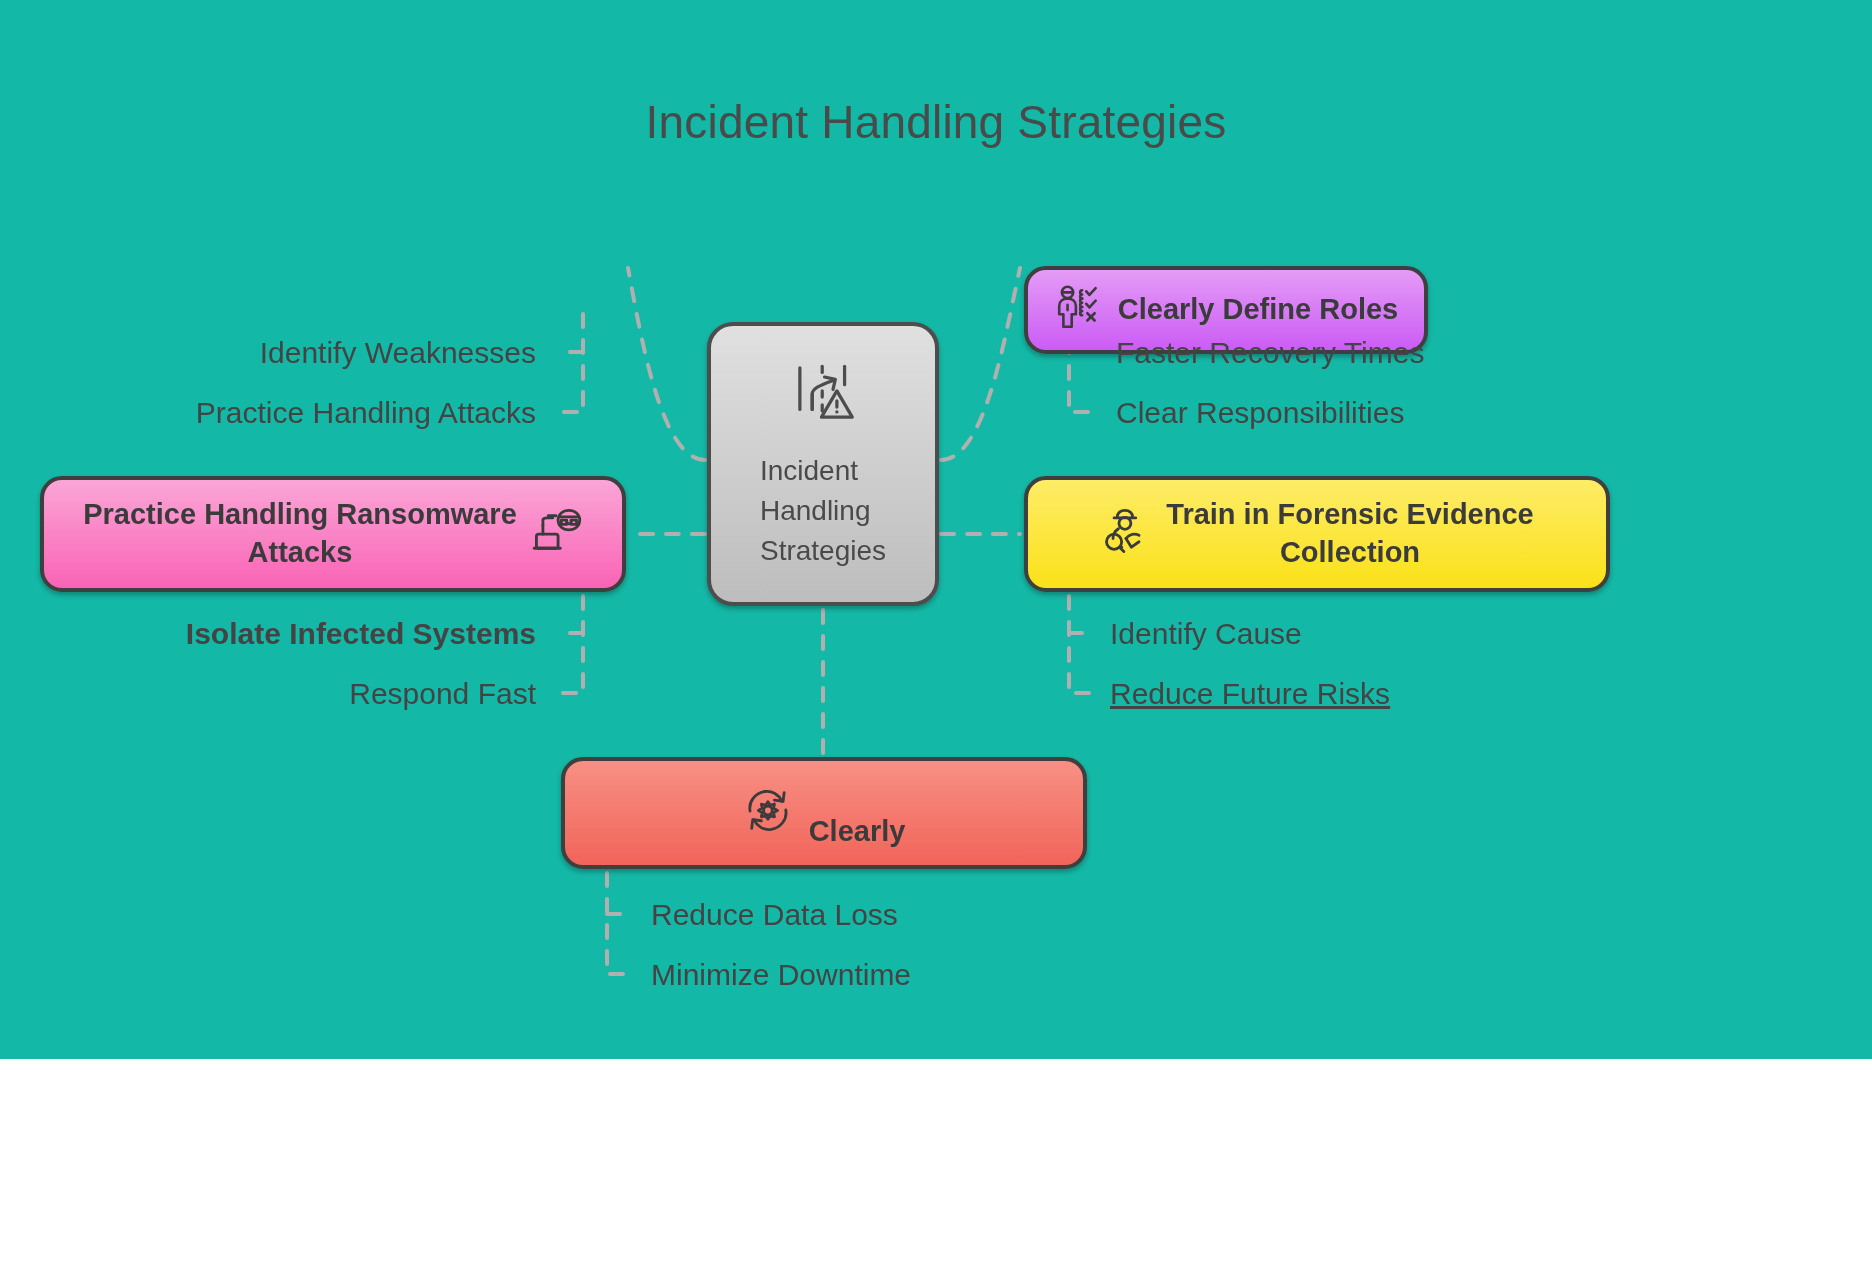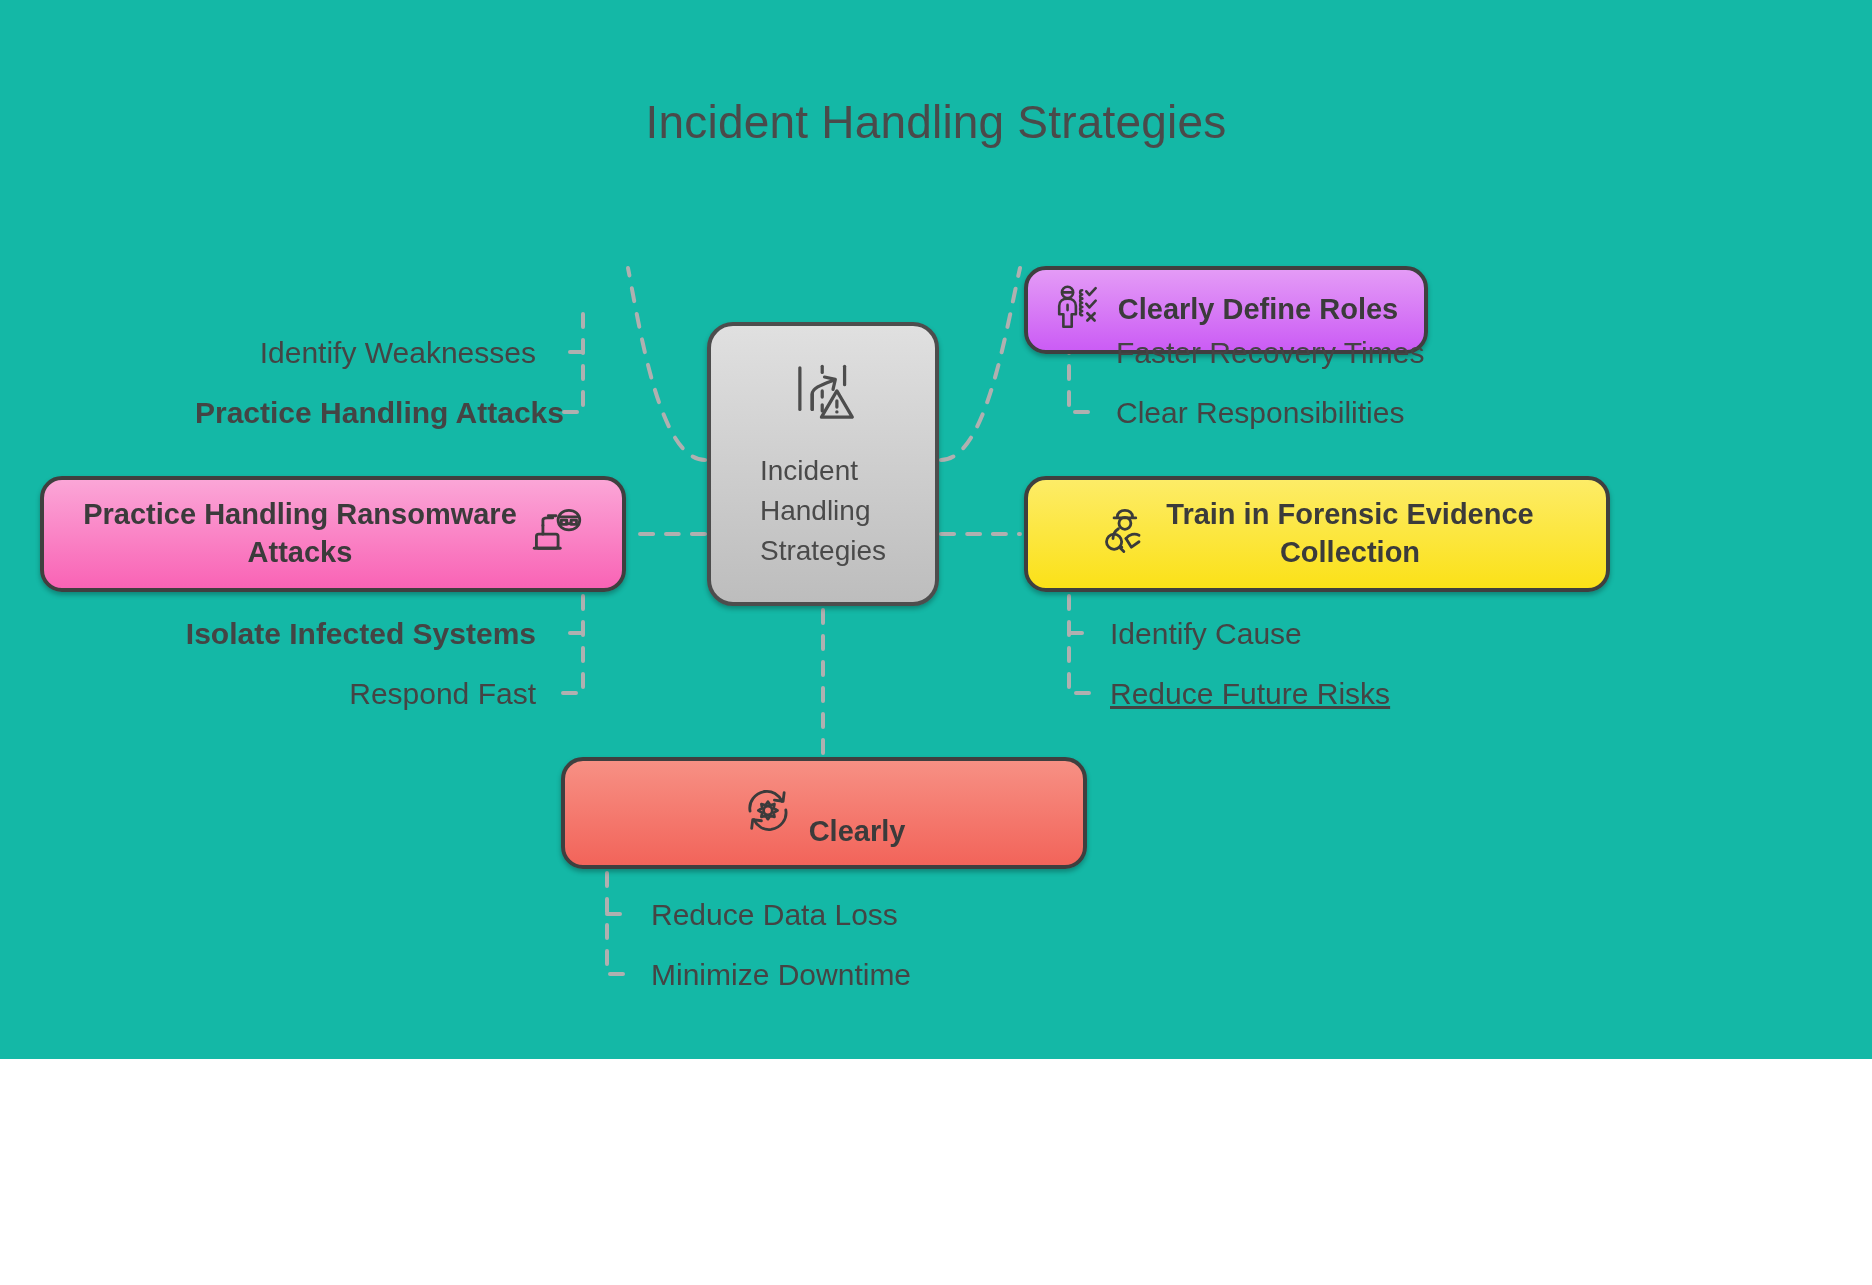--- a/index.html
+++ b/index.html
@@ -256,21 +256,21 @@
         </svg>
       </span>
       <span class="node-label">
         <br>
         <span>Clearly</span>
       </span>
     </div>
   </div>
 
   <div class="sub right-align" style="left:536px; top:338px;">Identify Weaknesses</div>
-  <div class="sub right-align" style="left:564px; top:398px;font-weight:bold;">Practice Handling Attacks</div>
+  <div class="sub right-align" style="left:536px; top:398px;">Practice Handling Attacks</div>
 
   <div class="sub" style="left:1116px; top:338px;">Faster Recovery Times</div>
   <div class="sub" style="left:1116px; top:398px;">Clear Responsibilities</div>
 
   <div class="sub right-align" style="left:536px; top:619px;font-weight:bold;">Isolate Infected Systems</div>
   <div class="sub right-align" style="left:536px; top:679px;">Respond Fast</div>
 
   <div class="sub" style="left:1110px; top:619px;">Identify Cause</div>
   <div class="sub" style="left:1110px; top:679px;text-decoration:underline;">Reduce Future Risks</div>
 

